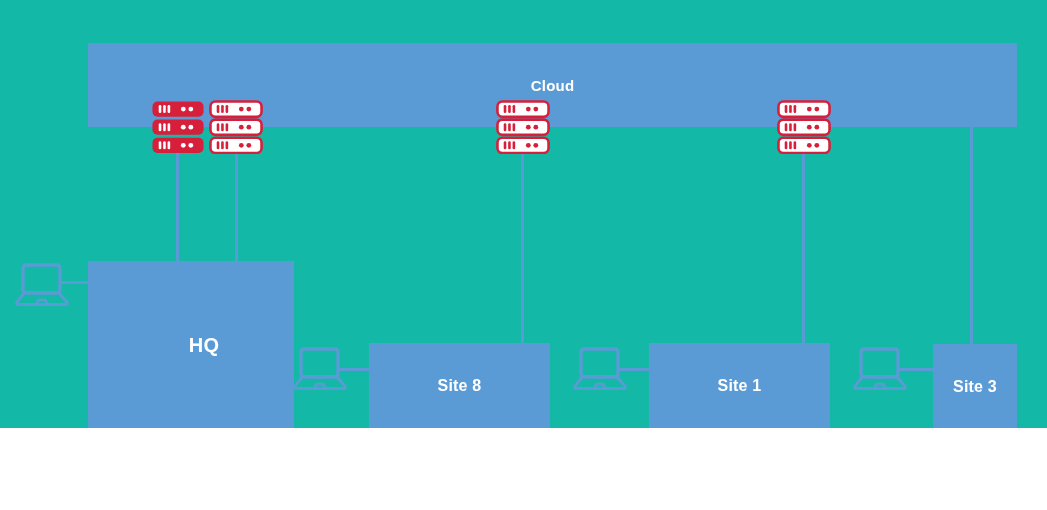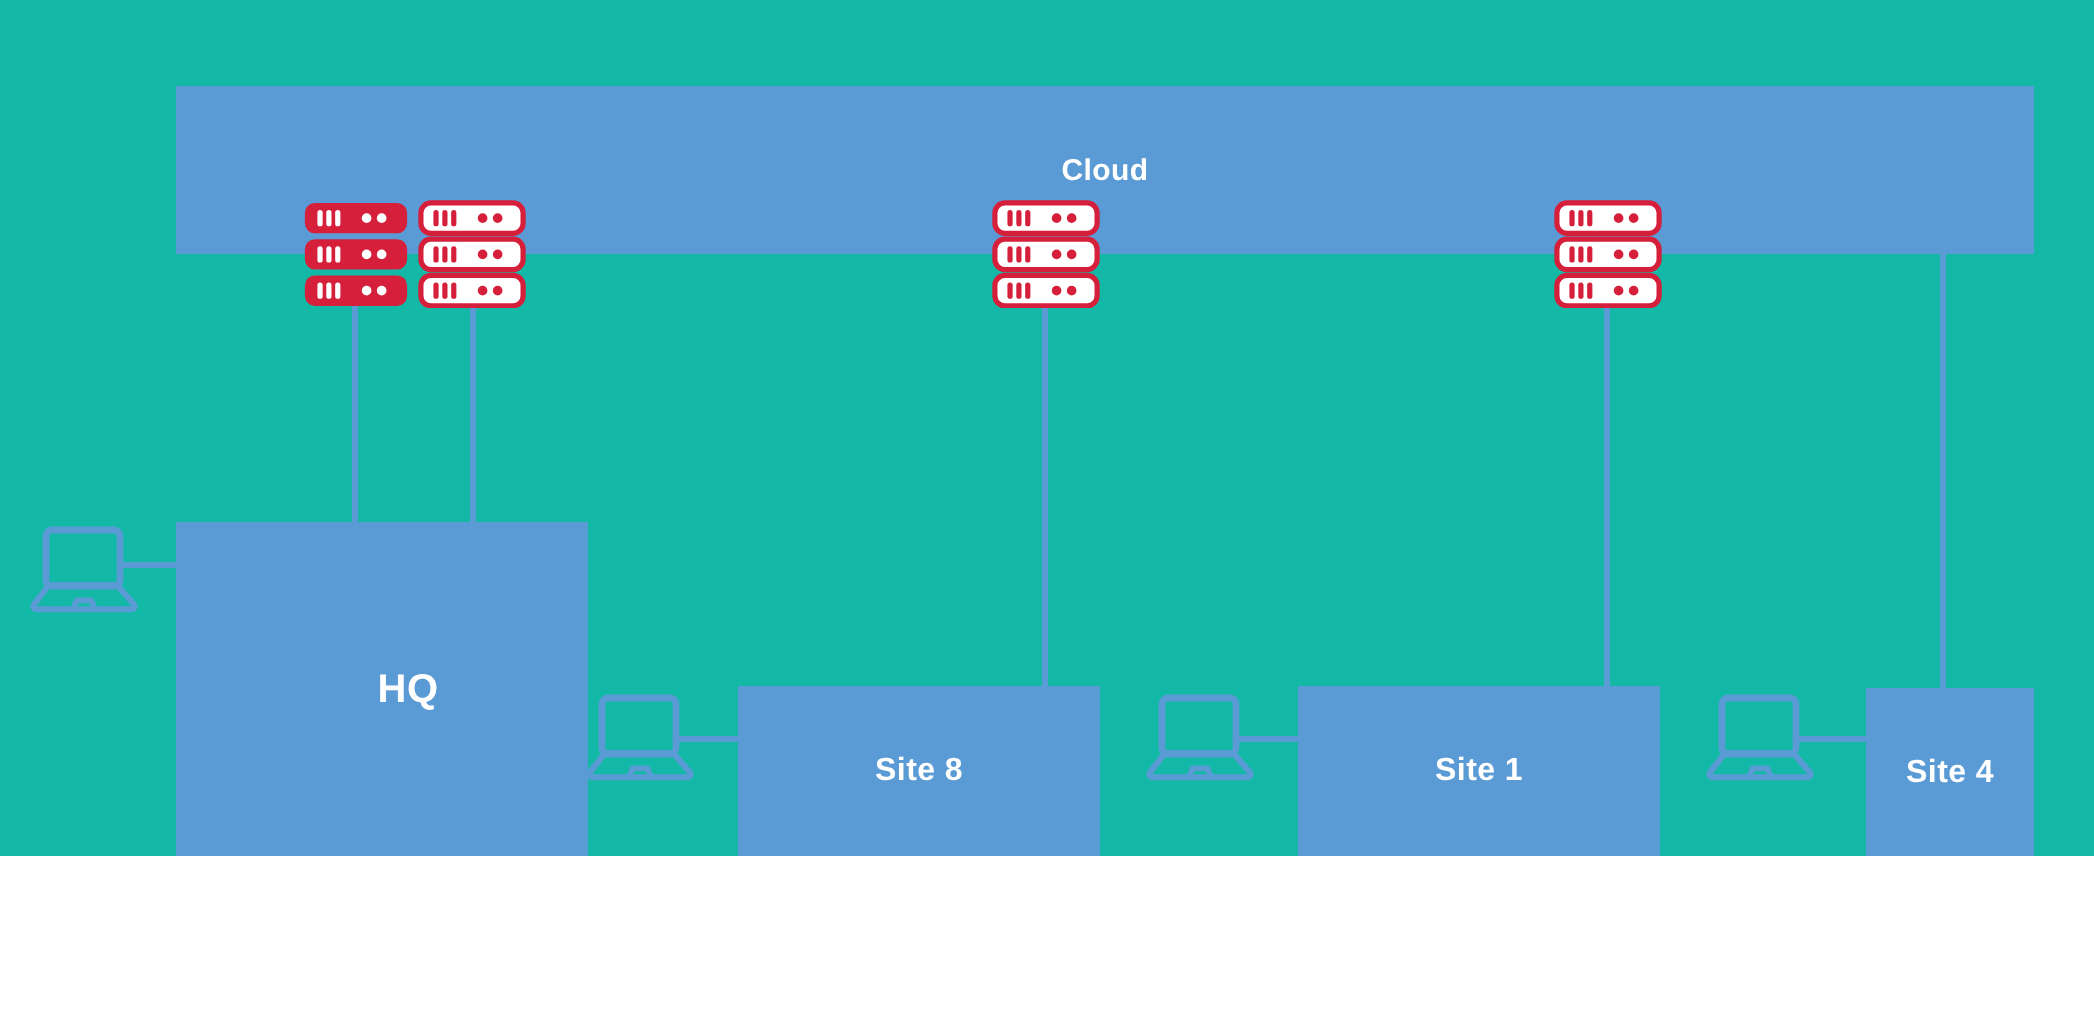--- a/index.html
+++ b/index.html
@@ -109,21 +109,21 @@
   <div class="abs node" style="left:88px;top:261px;width:180px;height:169px;padding-left:26px;">
     <span class="node-label lbl-hq">HQ</span>
   </div>
   <div class="abs node" style="left:369px;top:343px;width:181px;height:86px;">
     <span class="node-label lbl-site">Site 8</span>
   </div>
   <div class="abs node" style="left:649px;top:343px;width:181px;height:86px;">
     <span class="node-label lbl-site">Site 1</span>
   </div>
   <div class="abs node" style="left:933px;top:344px;width:84px;height:85px;">
-    <span class="node-label lbl-site">Site 4</span>
+    <span class="node-label lbl-site">Site 3</span>
   </div>
 
   <svg class="abs" style="left:151px;top:100px;" width="54" height="54" viewBox="0 0 56 56">
       <use href="#srv-solid"></use>
     </svg>
   <svg class="abs" style="left:209px;top:100px;" width="54" height="54" viewBox="0 0 56 56">
       <use href="#srv-outline"></use>
     </svg>
   <svg class="abs" style="left:496px;top:100px;" width="54" height="54" viewBox="0 0 56 56">
       <use href="#srv-outline"></use>

